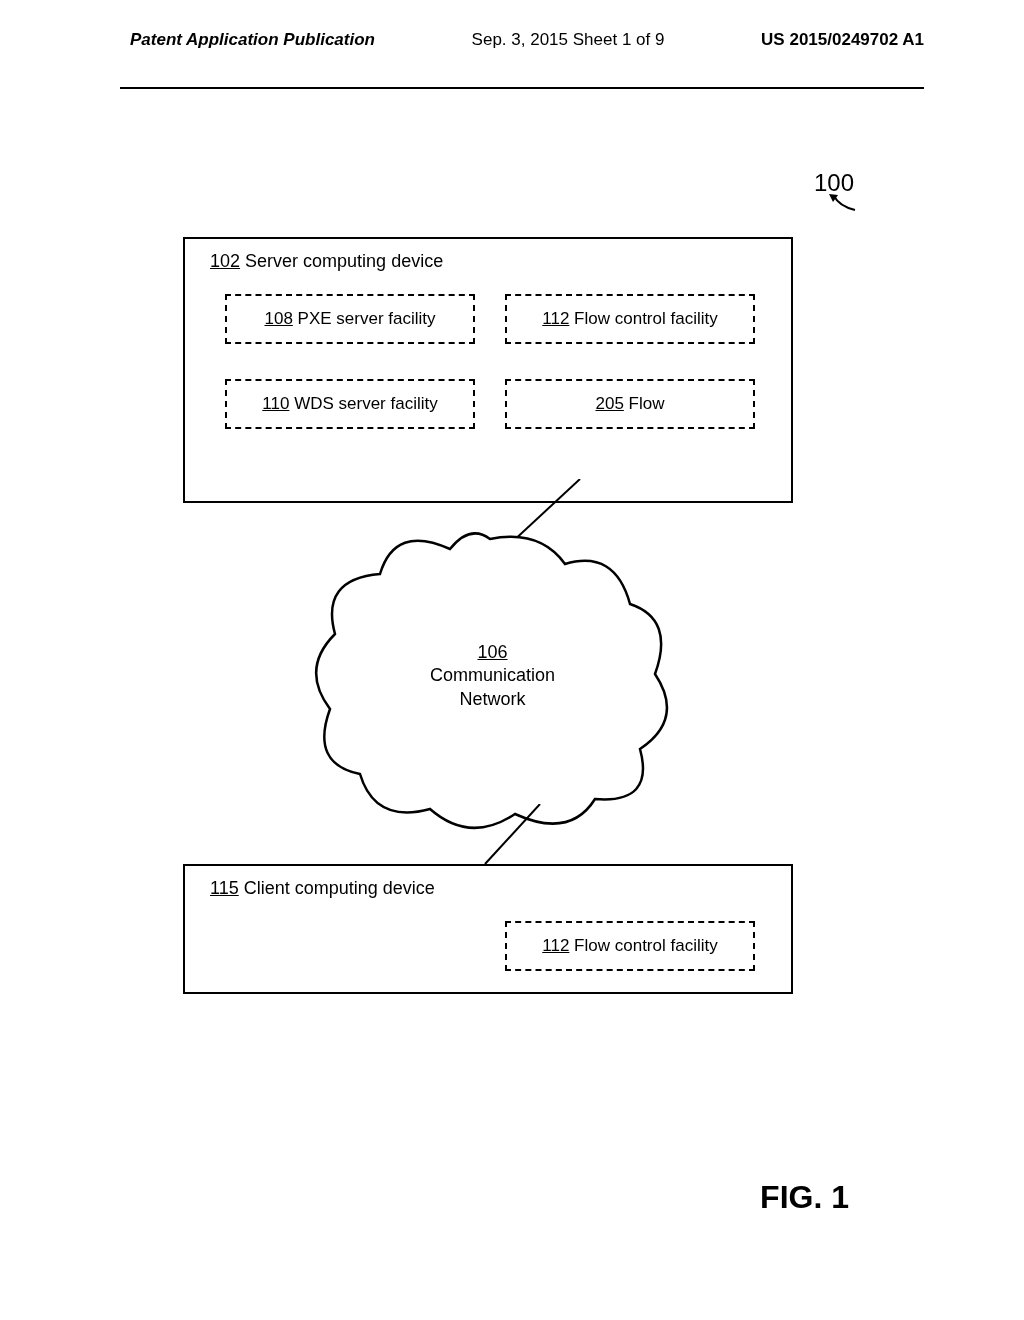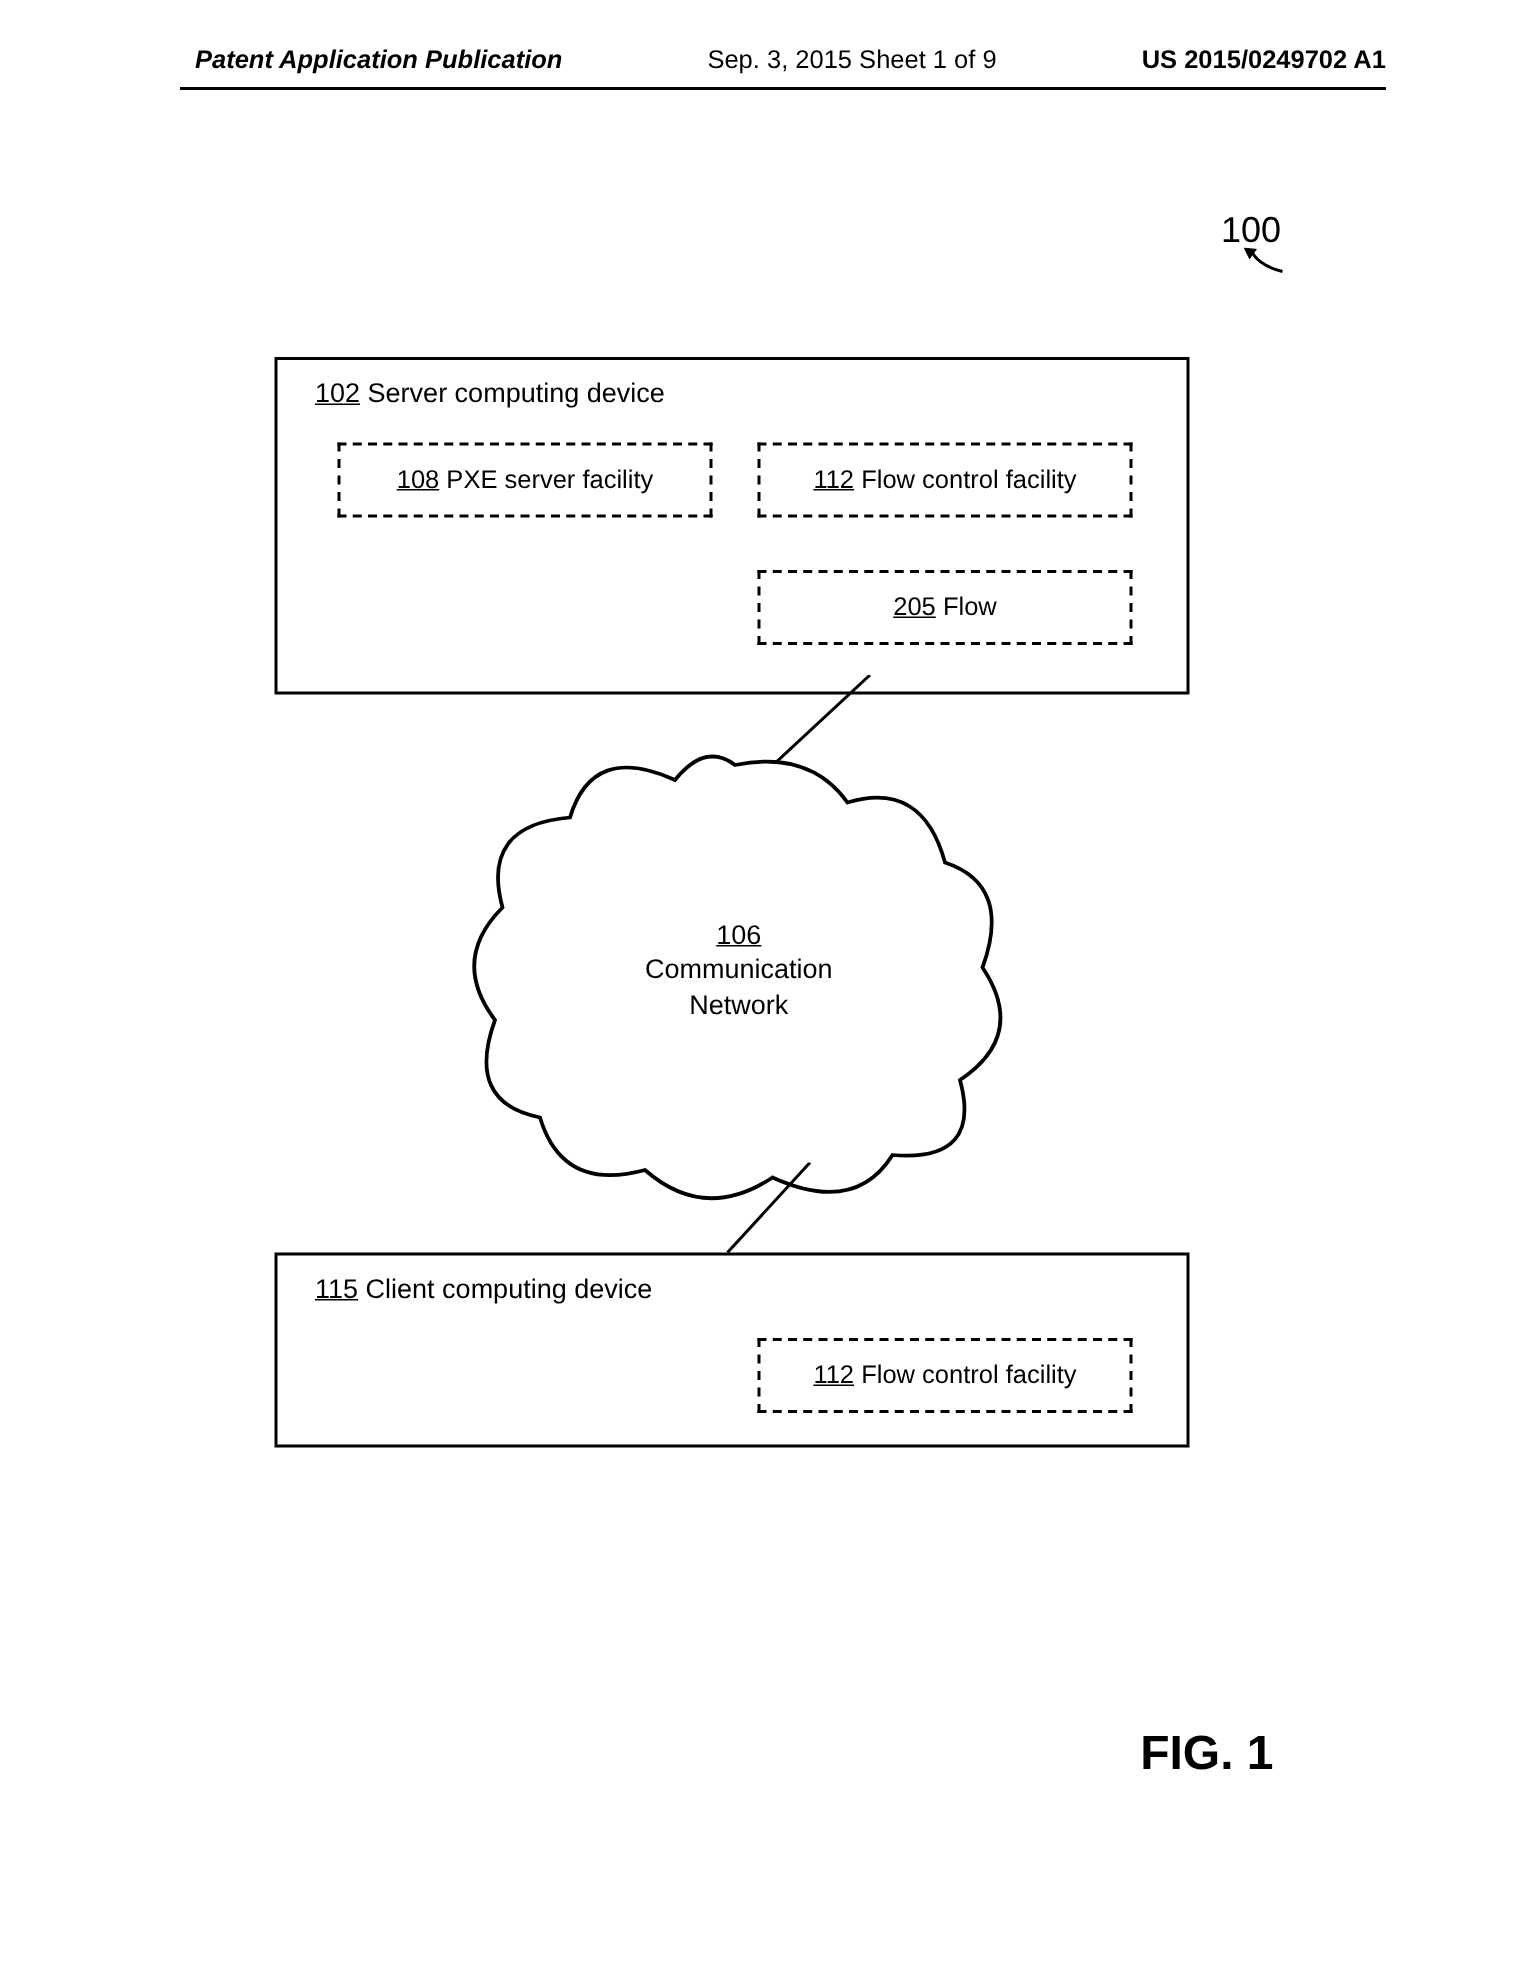--- a/index.html
+++ b/index.html
@@ -6,21 +6,21 @@
     body {
       width: 1024px;
       height: 1320px;
       font-family: Arial, sans-serif;
       background: white;
       position: relative;
     }
     .header {
       display: flex;
       justify-content: space-between;
-      padding: 30px 100px 8px 130px;
+      padding: 30px 100px 37px 130px;
       font-size: 17px;
     }
     .header-left { font-weight: bold; font-style: italic; }
     .header-center { }
     .header-right { font-weight: bold; }
     .hr-line {
       border: none;
       border-top: 2px solid black;
       margin: 0 100px 0 120px;
     }
@@ -40,21 +40,21 @@
       position: absolute;
       top: 25px;
       right: 165px;
     }
     .device-box {
       position: absolute;
       border: 2.5px solid black;
       left: 183px;
       width: 610px;
     }
-    .server-box { top: 98px; height: 225px; padding-left: 36px; }
+    .server-box { top: 68px; height: 266px; padding-left: 36px; }
     .client-box { top: 695px; height: 130px; }
     .device-title {
       position: absolute;
       top: 12px;
       left: 25px;
       font-size: 18px;
     }
     .device-title .num { text-decoration: underline; }
     .dashed-box {
       position: absolute;
@@ -125,20 +125,23 @@
     <div class="device-title">
       <span class="num">102</span>
       <span>Server computing device</span>
     </div>
     <div class="dashed-box db1">
       <span><span class="num">108</span> <span>PXE server facility</span></span>
     </div>
     <div class="dashed-box db2">
       <span><span class="num">112</span> <span>Flow control facility</span></span>
     </div>
+    <div class="dashed-box db3">
+      <span><span class="num">110</span> <span>WDS server facility</span></span>
+    </div>
     <div class="dashed-box db4">
       <span><span class="num">205</span> <span>Flow</span></span>
     </div>
   </div>
 
   <svg class="connector" style="top:310px; left:500px;" width="120" height="70">
     <line x1="80" y1="0" x2="10" y2="65"></line>
   </svg>
 
   <div class="cloud">

